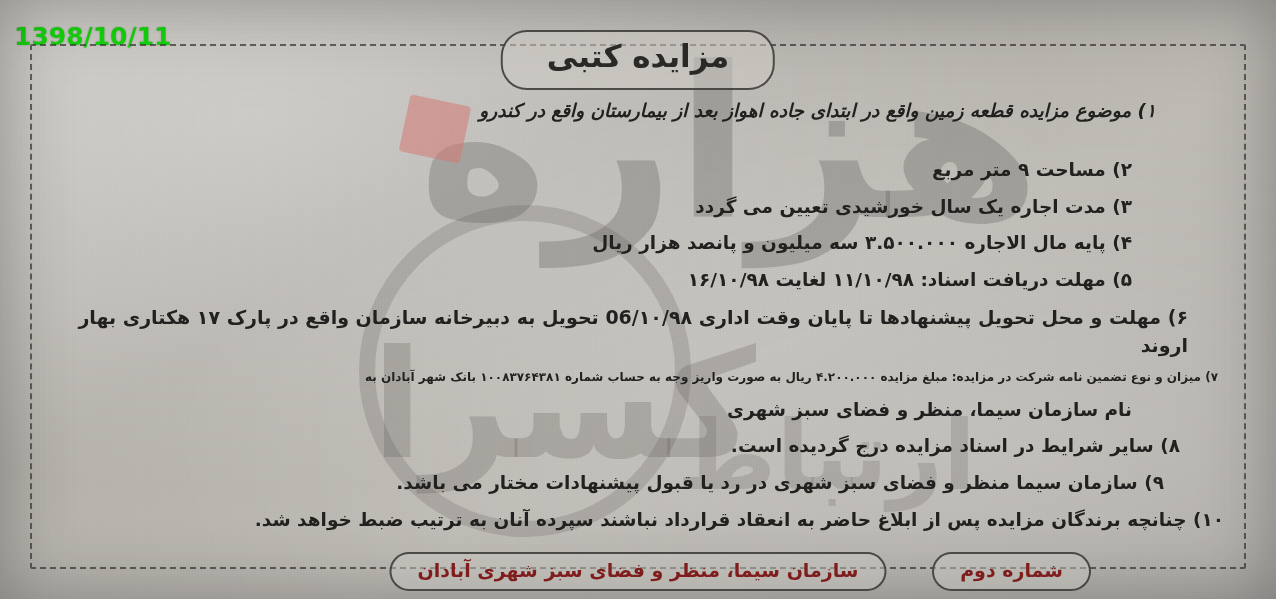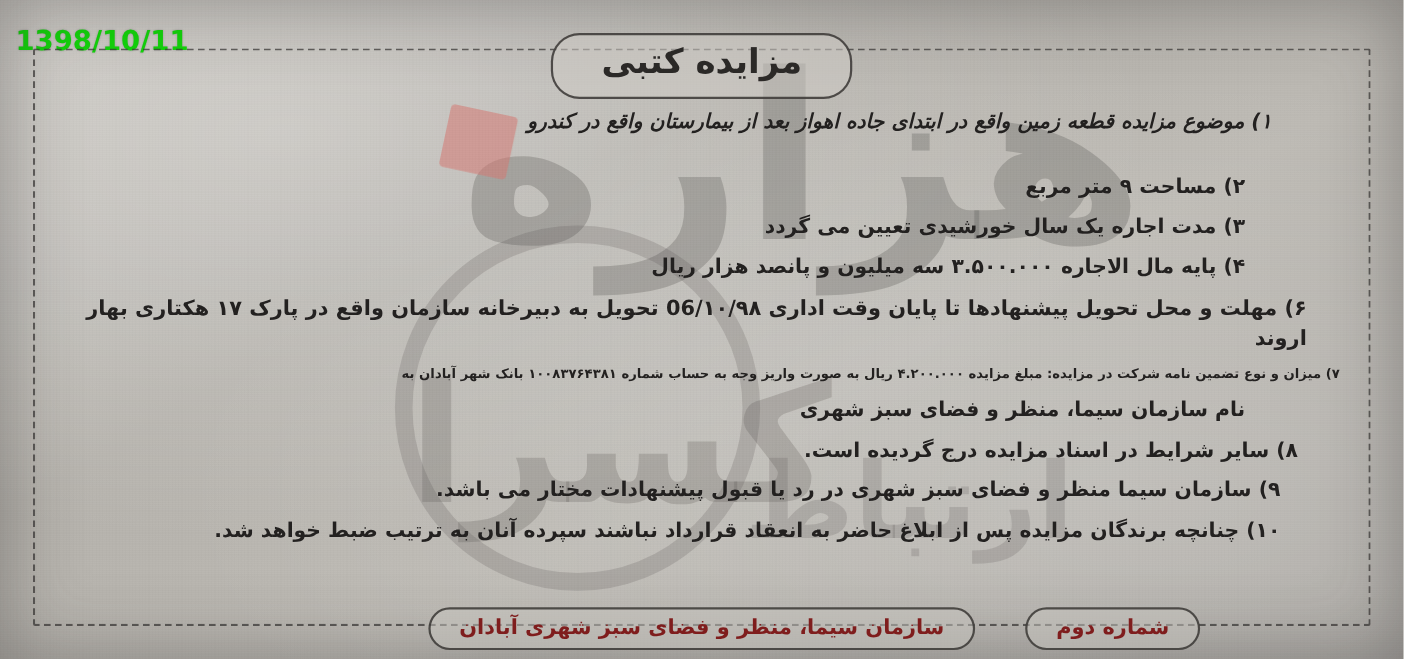--- a/index.html
+++ b/index.html
@@ -147,21 +147,21 @@
   .line.l1 { margin-right: 68px; font-style: italic; }
   .line.l2 { margin-right: 92px; margin-top: 32px; }
   .line.l3 { margin-right: 92px; }
   .line.l4 { margin-right: 92px; }
   .line.l5 { margin-right: 92px; }
   .line.l6 { margin-right: 36px; font-size: 19px; }
   .line.l7 { margin-right: 6px; font-size: 12px; }
   .line.l7b { margin-right: 92px; text-align: right; }
   .line.l8 { margin-right: 44px; }
   .line.l9 { margin-right: 60px; }
-  .line.l10 { margin-right: 60px; }
+  .line.l10 { }
   
   .footer-chip {
     position: absolute;
     bottom: 8px;
     border: 2px solid rgba(55,53,51,0.85);
     border-radius: 22px;
     background: rgba(200,197,192,0.5);
     padding: 5px 26px 8px;
     z-index: 6;
   }
@@ -206,20 +206,21 @@
 
   <div class="title-chip">
     <div class="title-text">مزایده کتبی</div>
   </div>
 
   <div class="body-list">
     <div class="line l1">۱) موضوع مزایده قطعه زمین واقع در ابتدای جاده اهواز بعد از بیمارستان واقع در کندرو</div>
     <div class="line l2">۲) مساحت ۹ متر مربع</div>
     <div class="line l3">۳) مدت اجاره یک سال خورشیدی تعیین می گردد</div>
     <div class="line l4">۴) پایه مال الاجاره ۳.۵۰۰.۰۰۰ سه میلیون و پانصد هزار ریال</div>
+    <div class="line l5">۵) مهلت دریافت اسناد: ۱۱/۱۰/۹۸ لغایت ۱۶/۱۰/۹۸</div>
     <div class="line l6">۶) مهلت و محل تحویل پیشنهادها تا پایان وقت اداری 06/۱۰/۹۸ تحویل به دبیرخانه سازمان واقع در پارک ۱۷ هکتاری بهار اروند</div>
     <div class="line l7">۷) میزان و نوع تضمین نامه شرکت در مزایده: مبلغ مزایده ۴.۲۰۰.۰۰۰ ریال به صورت واریز وجه به حساب شماره ۱۰۰۸۳۷۶۴۳۸۱  بانک شهر آبادان به</div>
     <div class="line l7b">نام سازمان سیما، منظر و فضای سبز شهری</div>
     <div class="line l8">۸) سایر شرایط در اسناد مزایده درج گردیده است.</div>
     <div class="line l9">۹) سازمان سیما منظر و فضای سبز شهری در رد یا قبول پیشنهادات مختار می باشد.</div>
     <div class="line l10">۱۰) چنانچه برندگان مزایده پس از ابلاغ حاضر به انعقاد قرارداد نباشند سپرده آنان به ترتیب ضبط خواهد شد.</div>
   </div>
 
   <div class="footer-chip chip-org">
     <div class="chip-text">سازمان سیما، منظر و فضای سبز شهری آبادان</div>

